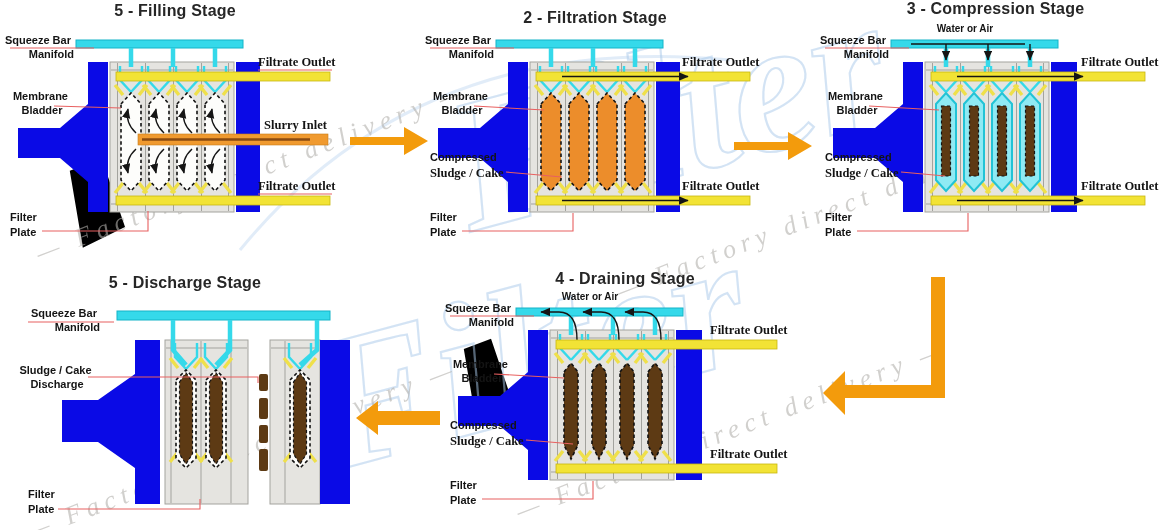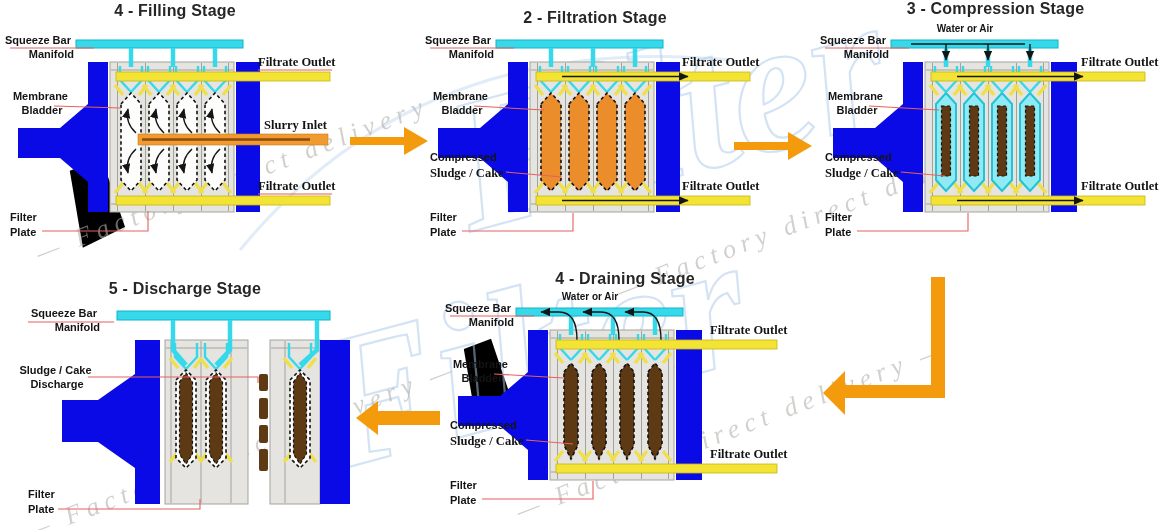--- a/index.html
+++ b/index.html
@@ -73,21 +73,21 @@
     <text class="wm-brand" transform="translate(470,232) rotate(-15)">Filter</text>
     <text class="wm-brand" transform="translate(330,472) rotate(-15)">Filter</text>
 
     <text class="wm-tag" transform="translate(40,262) rotate(-21)">— Factory direct delivery —</text>
     <text class="wm-tag" transform="translate(620,300) rotate(-21)">— Factory direct delivery —</text>
     <text class="wm-tag" transform="translate(30,540) rotate(-21)">— Factory direct delivery —</text>
     <text class="wm-tag" transform="translate(520,520) rotate(-21)">— Factory direct delivery —</text>
   </svg>
 
   <div class="stage" style="left:0;top:0;width:350px;height:260px">
-    <div class="stage-title" style="top:2px">4 - Filling Stage</div>
+    <div class="stage-title" style="top:2px">5 - Filling Stage</div>
     <svg width="350" height="260" viewBox="0 0 350 260">
       <g>
         <polygon class="f-blue" points="18,128 60,128 88,104 88,62 108,62 108,212 88,212 88,182 60,158 18,158"></polygon>
         <rect class="f-plate" x="110" y="62" width="124" height="150"></rect>
         <g>
           <line class="pl" x1="117.5" y1="63" x2="117.5" y2="211"></line>
           <line class="pl" x1="145.5" y1="63" x2="145.5" y2="211"></line>
           <line class="pl" x1="173.5" y1="63" x2="173.5" y2="211"></line>
           <line class="pl" x1="201.5" y1="63" x2="201.5" y2="211"></line>
           <line class="pl" x1="228.5" y1="63" x2="228.5" y2="211"></line>
@@ -432,21 +432,21 @@
       <g>
         <text class="lbl-serif" x="270" y="66">Filtrate Outlet</text>
       </g>
       <g>
         <text class="lbl-serif" x="270" y="190">Filtrate Outlet</text>
       </g>
     </svg>
   </div>
 
   <div class="stage" style="left:0;top:268px;width:370px;height:262px">
-    <div class="stage-title" style="top:12px">5 - Discharge Stage</div>
+    <div class="stage-title" style="top:6px">5 - Discharge Stage</div>
     <svg width="370" height="262" viewBox="0 0 370 262">
       <g>
         <polygon class="f-blue" points="62,132 98,132 135,106 135,72 160,72 160,236 135,236 135,200 98,174 62,174"></polygon>
         <rect class="f-plate" x="165" y="72" width="83" height="164"></rect>
         <rect class="f-plate" x="270" y="72" width="50" height="164"></rect>
         <g>
           <line class="pl" x1="171" y1="73" x2="171" y2="235"></line>
           <line class="pl" x1="201" y1="73" x2="201" y2="235"></line>
           <line class="pl" x1="231" y1="73" x2="231" y2="235"></line>
           <line class="pl" x1="285" y1="73" x2="285" y2="235"></line>

